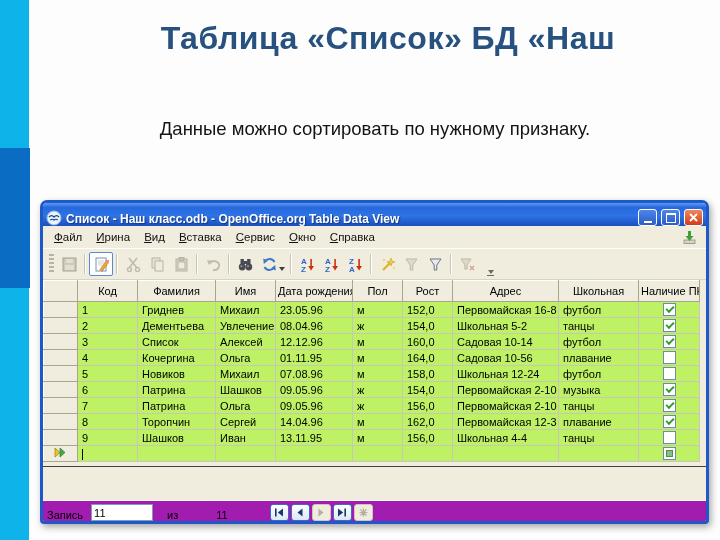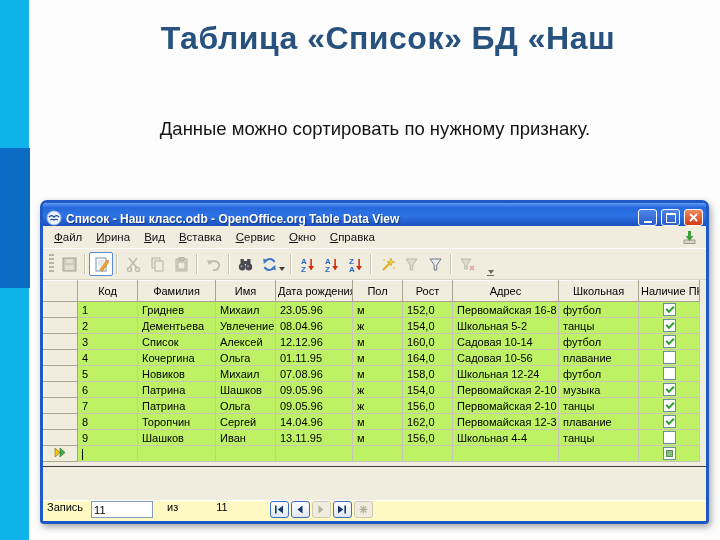--- a/index.html
+++ b/index.html
@@ -69,21 +69,21 @@
   td.cell.pccell{text-align:center;padding:0;}
   .cb{display:inline-block;width:11px;height:11px;background:#fff;border:1px solid #6e8ca8;
     position:relative;vertical-align:middle;}
   .cb.on::after{content:"";position:absolute;left:2px;top:2px;width:6px;height:3px;
     border-left:2px solid #2e9e2e;border-bottom:2px solid #2e9e2e;transform:rotate(-45deg);}
   .cb.tri::after{content:"";position:absolute;left:2px;top:2px;width:7px;height:7px;
     background:#86be86;border:1px solid #4e8e4e;box-sizing:border-box;}
   .caret{display:inline-block;width:1px;height:11px;background:#000;vertical-align:middle;}
 
   
-  .recordbar{height:20px;flex:0 0 20px;display:flex;align-items:flex-start;background:#fef9c3;
+  .recordbar{height:20px;flex:0 0 20px;display:flex;align-items:flex-end;background:#a21caf;
     border-top:1px solid #fff;padding:0 4px;font-size:11px;color:#000;margin-top:33px;}
   .rec-input{width:56px;height:15px;background:#fff;border:1px solid #7f9db9;font-size:11px;
     font-family:"Liberation Sans",sans-serif;padding:0 2px;margin-left:8px;box-sizing:content-box;}
   .lbl-of{margin-left:14px;}
   .rec-total{margin-left:38px;}
   .navgroup{display:flex;align-items:center;gap:2px;margin-left:42px;}
   .navbtn{width:19px;height:17px;display:flex;align-items:center;justify-content:center;
     border:1px solid #3c6cc0;border-radius:3px;background:linear-gradient(#ffffff,#dfe7f5);box-sizing:border-box;}
   .navbtn.disabled{border:1px solid #cdc9b9;background:#f0eddf;}
   .navbtn svg *{fill:#16386e;}

